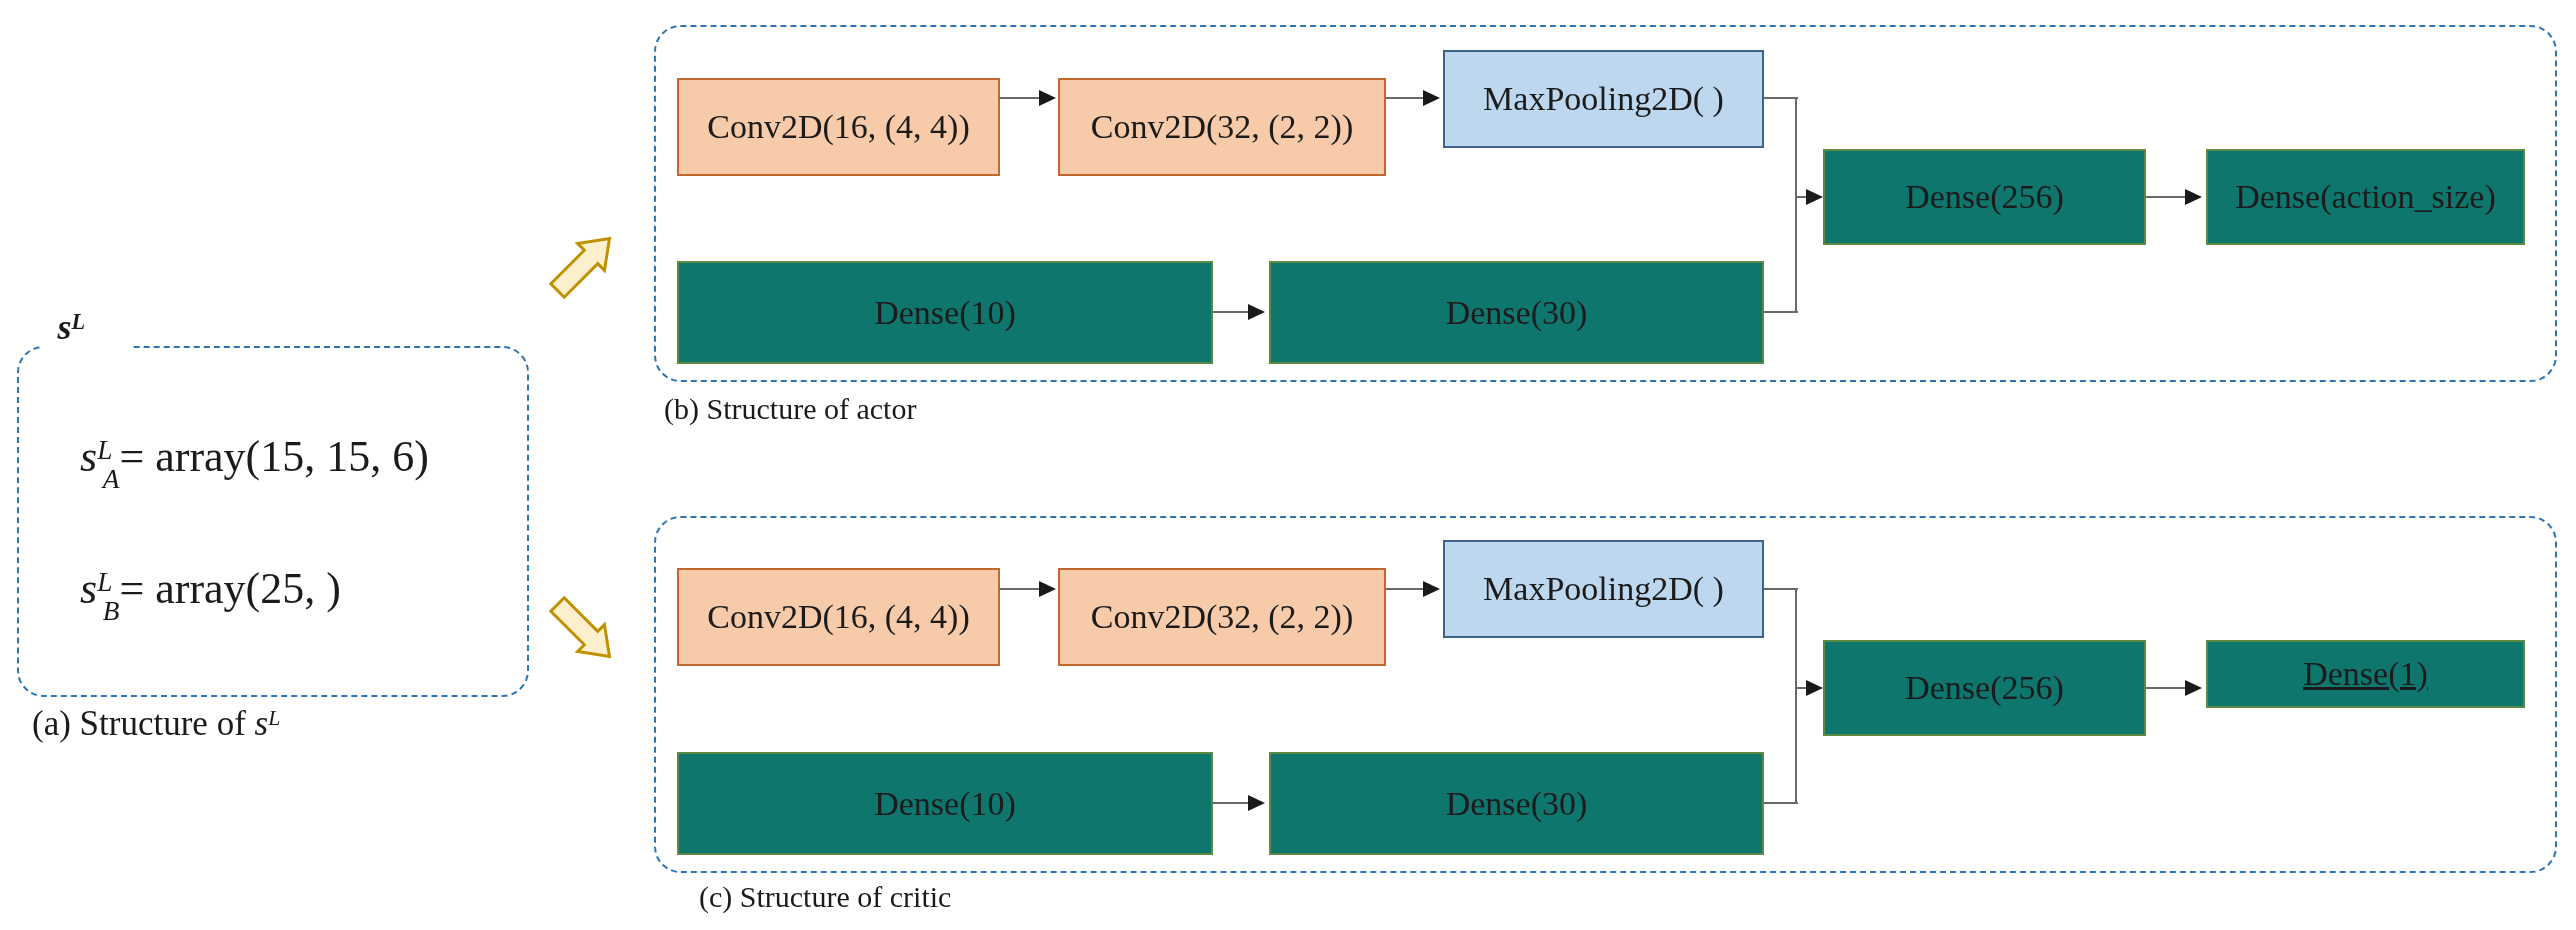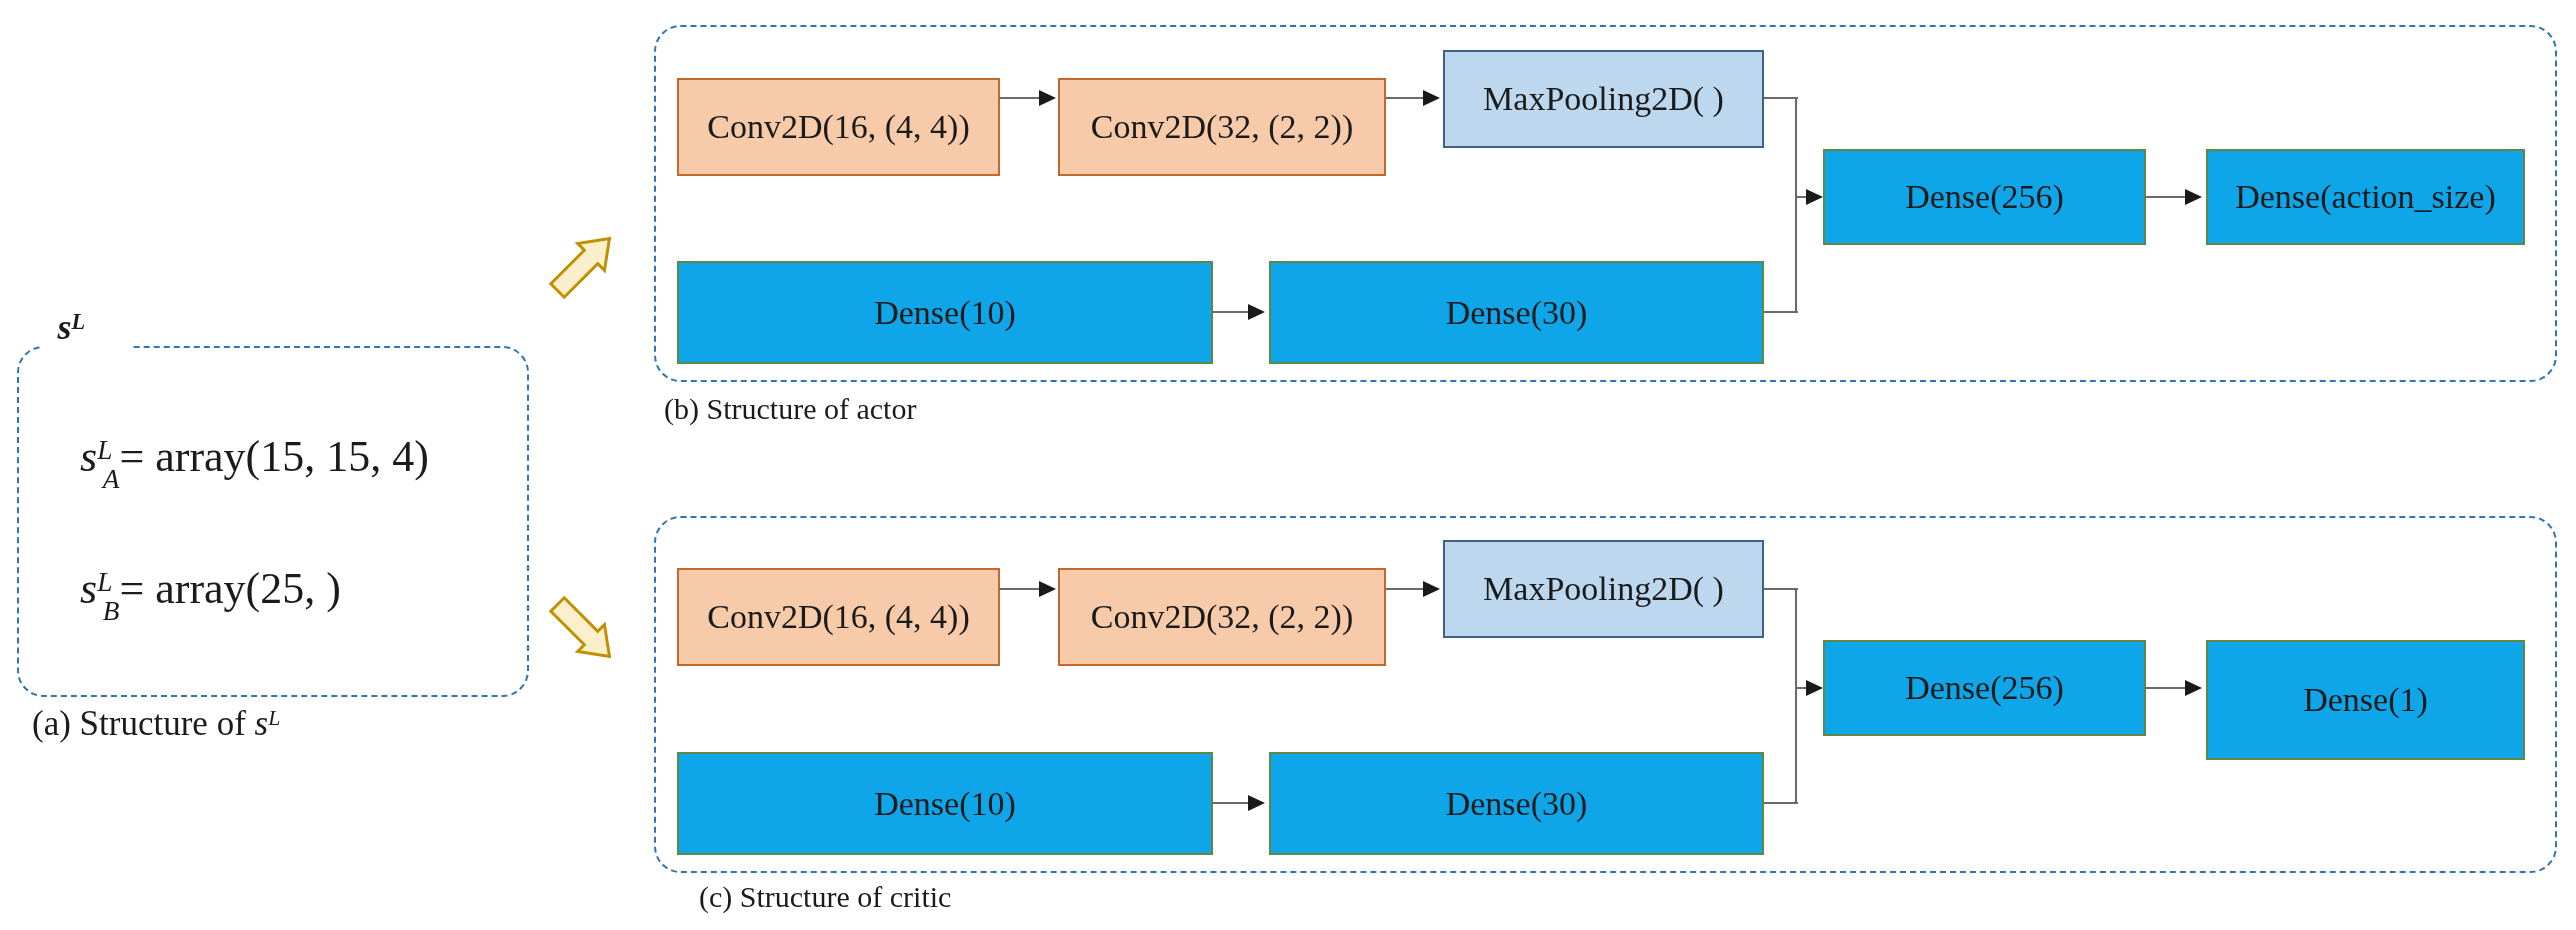--- a/index.html
+++ b/index.html
@@ -22,21 +22,21 @@
   .node{
     position:absolute;
     display:flex;align-items:center;justify-content:center;
     font-size:34px;
     text-align:center;
     box-sizing:border-box;
     white-space:nowrap;
   }
   .node.orange{background:#F7CBA9;border:2.4px solid #C3682C;margin-top:28px;}
   .node.blue{background:#BDD7EE;border:2.4px solid #3F6287;}
-  .node.green{background:#0ea5e9;border:2.4px solid #5C8A44;}
+  .node.green{background:#0f766e;border:2.4px solid #5C8A44;}
   
   .hline{position:absolute;height:2.4px;background:#6a6a6a;}
   .vline{position:absolute;width:2.4px;background:#6a6a6a;}
   .head-right{
     position:absolute;width:0;height:0;
     border-top:8.3px solid transparent;
     border-bottom:8.3px solid transparent;
     border-left:17.7px solid #1a1a1a;
   }
   
@@ -63,21 +63,21 @@
 
 <div id="canvas">
 
   <div class="dashed-box" style="left:17px;top:346px;width:508px;height:347px;"></div>
 
   <div class="sl-header">
     <span class="it">s</span><sup>L</sup>
   </div>
 
   <div class="math" style="left:80px;top:431px;">
-    <span class="it">s</span><sup>L</sup><sub>A</sub><span>= array(15, 15, 4)</span>
+    <span class="it">s</span><sup>L</sup><sub>A</sub><span>= array(15, 15, 6)</span>
   </div>
 
   <div class="math" style="left:80px;top:563px;">
     <span class="it">s</span><sup>L</sup><sub>B</sub><span>= array(25, )</span>
   </div>
 
   <div class="caption" style="left:32px;top:703px;font-size:35px;">
     <span>(a) Structure of </span><span class="it">s</span><sup>L</sup>
   </div>
 
@@ -158,21 +158,21 @@
   </div>
   <div class="node green" style="left:677px;top:752px;width:536px;height:103px;">
     <span>Dense(10)</span>
   </div>
   <div class="node green" style="left:1269px;top:752px;width:495px;height:103px;">
     <span>Dense(30)</span>
   </div>
   <div class="node green" style="left:1823px;top:640px;width:323px;height:96px;">
     <span>Dense(256)</span>
   </div>
-  <div class="node green" style="left:2206px;top:640px;width:319px;height:120px;">
+  <div class="node green" style="left:2206px;top:640px;width:319px;height:68px;text-decoration:underline;">
     <span>Dense(1)</span>
   </div>
 
   <div>
     <div class="hline" style="left:999px;top:588px;width:42px;"></div>
     <div class="head-right" style="left:1039px;top:581px;"></div>
   </div>
   <div>
     <div class="hline" style="left:1386px;top:588px;width:39px;"></div>
     <div class="head-right" style="left:1423px;top:581px;"></div>

